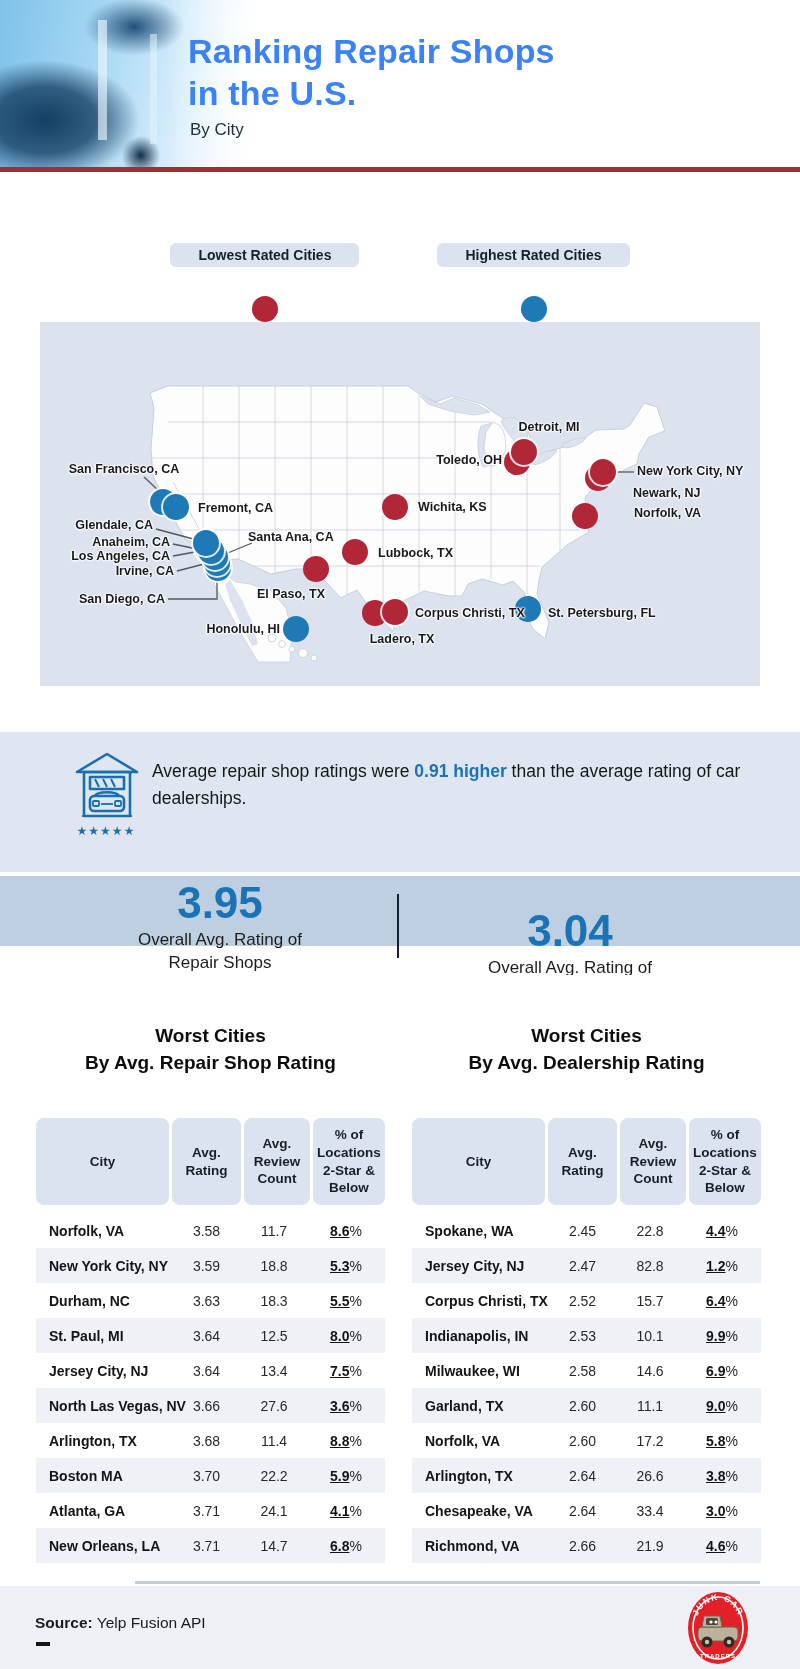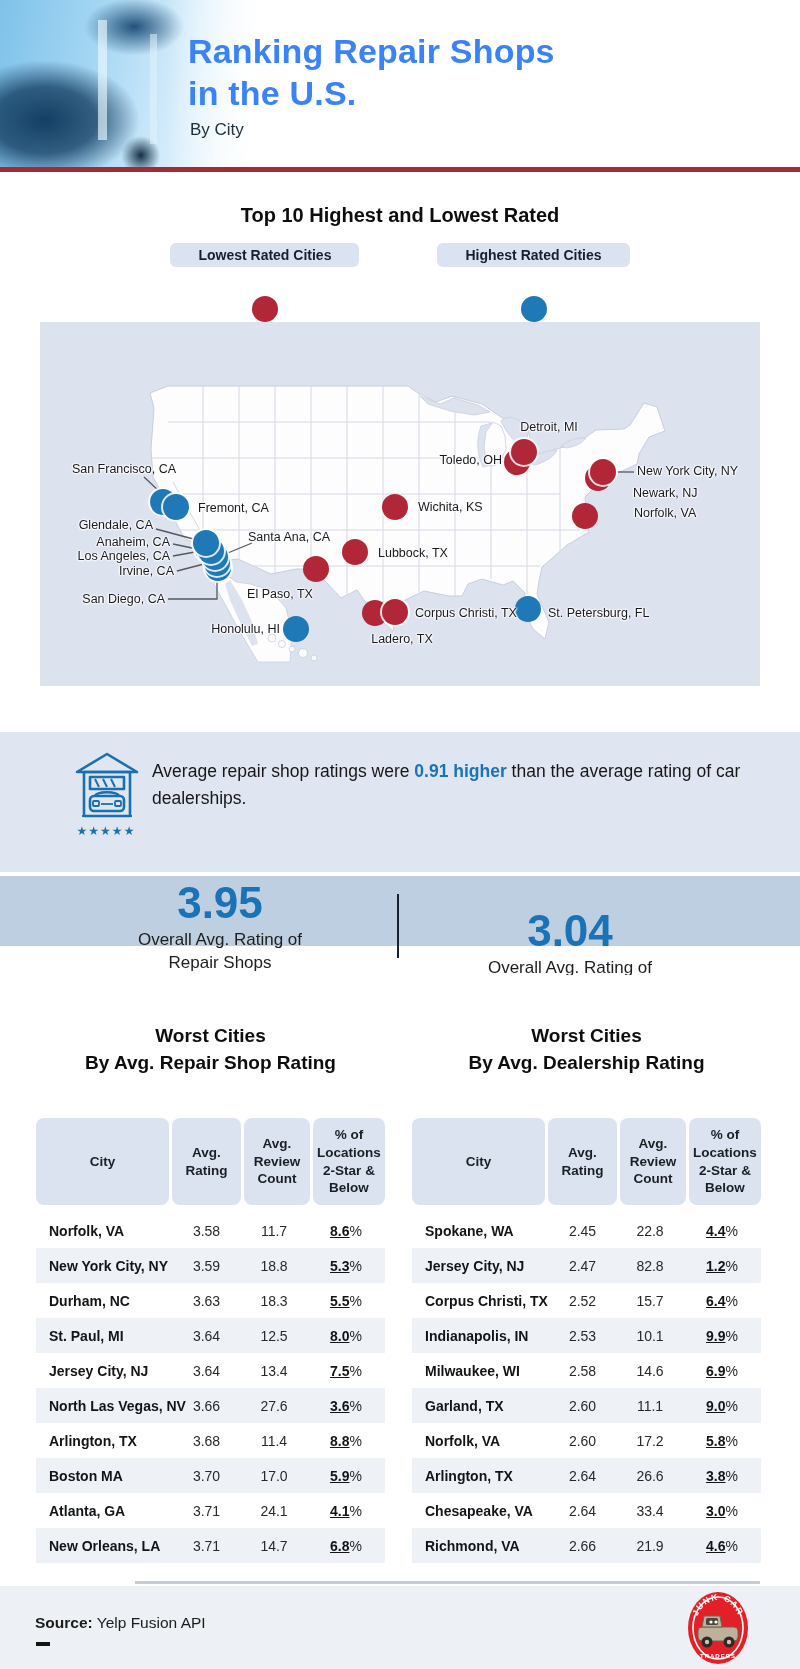--- a/index.html
+++ b/index.html
@@ -25,21 +25,21 @@
   .legend-row{position:absolute;top:71px;left:0;width:800px;display:flex;justify-content:center;gap:78px;}
   .legend-col{display:flex;flex-direction:column;align-items:center;}
   .legend-pill{background:#dbe3f1;border-radius:6px;padding:4px 28px;font-size:14px;font-weight:bold;color:#16202c;white-space:nowrap;}
   .legend-dot{width:26px;height:26px;border-radius:50%;margin-top:29px;}
   .map-panel{position:absolute;left:40px;top:150px;width:720px;height:364px;background:#dce3ef;}
   .map-panel svg.base{position:absolute;left:0;top:0;}
   .map-conn{position:absolute;left:0;top:0;z-index:1;}
   .map-conn polyline{fill:none;stroke:#55585e;stroke-width:1.3;}
   .map-dot{position:absolute;width:26px;height:26px;border-radius:50%;transform:translate(-50%,-50%);z-index:2;}
   .map-dot.ring{box-shadow:0 0 0 2px rgba(255,255,255,.85);}
-  .map-label{position:absolute;z-index:3;font-size:12.5px;font-weight:normal;color:#17191c;white-space:nowrap;
+  .map-label{position:absolute;z-index:3;font-size:12.5px;font-weight:bold;color:#17191c;white-space:nowrap;
     text-shadow:0 0 2px #fff,0 0 2px #fff,1px 0 2px #fff,-1px 0 2px #fff,0 1px 2px #fff;text-align:right;}
   .map-label.middle{transform:translate(-50%,-50%);}
   .map-label.start{transform:translate(0,-50%);}
   .map-label.end{transform:translate(-100%,-50%);}
   
   .callout{position:absolute;top:732px;left:0;width:800px;height:140px;background:#dfe6f1;}
   .callout-icon{position:absolute;left:74px;top:18px;}
   .callout-stars{position:absolute;left:71px;top:92px;width:70px;text-align:center;color:#1a6fae;font-size:12px;letter-spacing:1px;}
   .callout-text{position:absolute;left:152px;top:26px;width:590px;font-size:17.5px;line-height:1.55;color:#171717;}
   .hl{color:#1a73b7;font-weight:bold;}
@@ -88,21 +88,20 @@
     </div>
     <div class="title">
       <span>Ranking Repair Shops</span><br>
       <span>in the U.S.</span>
     </div>
     <div class="subtitle">By City</div>
   </div>
   <div class="header-rule"></div>
 
   <div class="topsec">
-    <div class="sec-heading">Top 10 Highest and Lowest Rated</div>
     <div class="legend-row">
         <div class="legend-col">
           <div class="legend-pill">Lowest Rated Cities</div>
           <div class="legend-dot" style="background: rgb(178, 39, 55);"></div>
         </div>
         <div class="legend-col">
           <div class="legend-pill">Highest Rated Cities</div>
           <div class="legend-dot" style="background: rgb(30, 121, 182);"></div>
         </div>
       </div>
@@ -204,21 +203,21 @@
           <div class="map-label end" style="left: 113px; top: 203px;">Glendale, CA</div>
           <div class="map-label end" style="left: 240px; top: 307px;">Honolulu, HI</div>
           <div class="map-label start" style="left: 508px; top: 291px;">St. Petersburg, FL</div>
           <div class="map-label end" style="left: 462px; top: 138px;">Toledo, OH</div>
           <div class="map-label middle" style="left: 509px; top: 105px;">Detroit, MI</div>
           <div class="map-label start" style="left: 593px; top: 171px;">Newark, NJ</div>
           <div class="map-label start" style="left: 597px; top: 149px;">New York City, NY</div>
           <div class="map-label start" style="left: 594px; top: 191px;">Norfolk, VA</div>
           <div class="map-label start" style="left: 378px; top: 185px;">Wichita, KS</div>
           <div class="map-label start" style="left: 338px; top: 231px;">Lubbock, TX</div>
-          <div class="map-label middle" style="left: 240px; top: 272px;">El Paso, TX</div>
+          <div class="map-label middle" style="left: 251px; top: 272px;">El Paso, TX</div>
           <div class="map-label middle" style="left: 362px; top: 317px;">Ladero, TX</div>
           <div class="map-label start" style="left: 375px; top: 291px;">Corpus Christi, TX</div>
         </div>
     </div>
   </div>
 
   <div class="callout">
     <svg class="callout-icon" width="66" height="74" viewBox="0 0 66 74" fill="none" stroke="#1a6fae" stroke-width="2.6" stroke-linejoin="round">
       <path d="M3,22 L33,4 L63,22 Z"></path>
       <rect x="10" y="22" width="46" height="44"></rect>
@@ -303,21 +302,21 @@
           </div>
           <div class="t-row">
             <div class="td c0">Arlington, TX</div>
             <div class="td c1">3.68</div>
             <div class="td c2">11.4</div>
             <div class="td c3"><span class="pv">8.8</span><span>%</span></div>
           </div>
           <div class="t-row alt">
             <div class="td c0">Boston MA</div>
             <div class="td c1">3.70</div>
-            <div class="td c2">17.0</div>
+            <div class="td c2">22.2</div>
             <div class="td c3"><span class="pv">5.9</span><span>%</span></div>
           </div>
           <div class="t-row">
             <div class="td c0">Atlanta, GA</div>
             <div class="td c1">3.71</div>
             <div class="td c2">24.1</div>
             <div class="td c3"><span class="pv">4.1</span><span>%</span></div>
           </div>
           <div class="t-row alt">
             <div class="td c0">New Orleans, LA</div>

